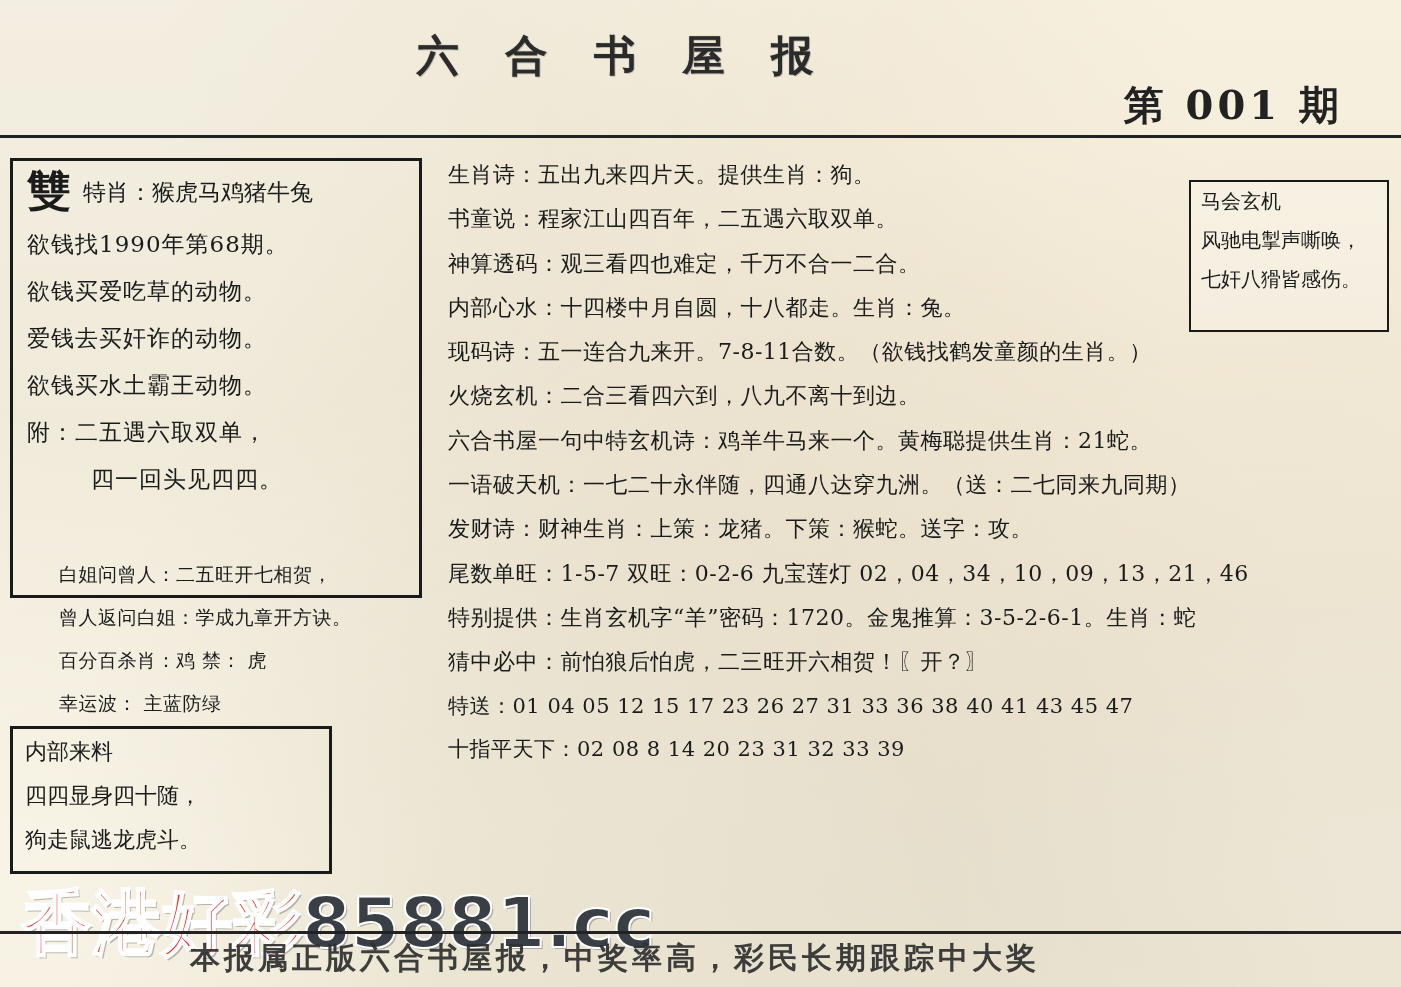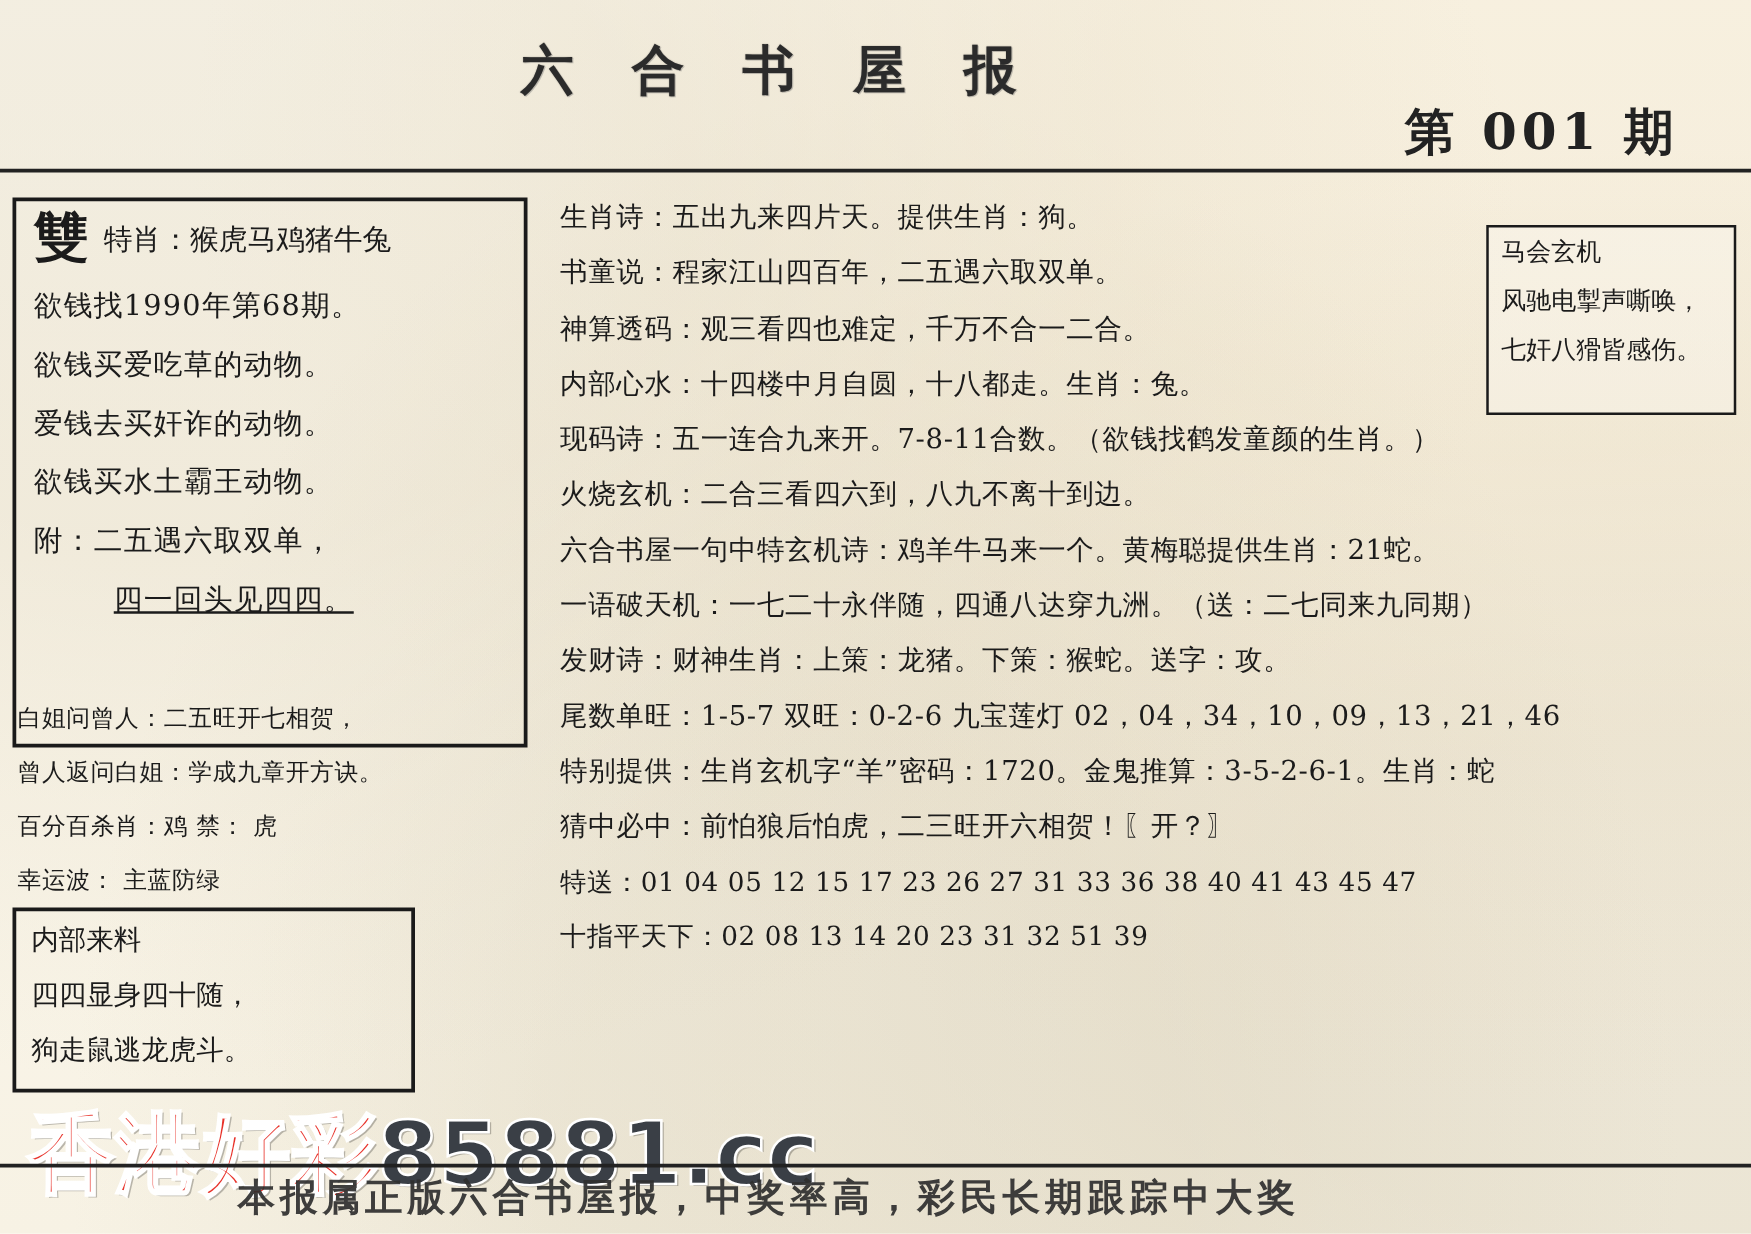--- a/index.html
+++ b/index.html
@@ -56,26 +56,26 @@
     padding:8px 10px 0 14px;
     box-sizing:border-box;
   }
   .shuang{
     font-size:44px;font-weight:bold;line-height:1;
     display:inline-block;vertical-align:-6px;margin-right:12px;
     font-family:"DejaVu Serif","Liberation Serif",serif;
   }
   .left-box .l1{font-size:23px;white-space:nowrap;}
   .left-box .ln{font-size:23px;margin-top:16px;letter-spacing:1px;}
-  .left-box .ln.indent{padding-left:64px;text-decoration:underline;}
+  .left-box .ln.indent{padding-left:64px;}
 
   .left-lines{
     position:absolute;left:14px;top:562px;width:420px;
   }
-  .left-lines div{font-size:19px;margin-bottom:17px;letter-spacing:.5px;}
+  .left-lines div{font-size:19px;margin-bottom:17px;letter-spacing:.5px;margin-left:45px;}
 
   .inner-box{
     position:absolute;left:10px;top:726px;width:322px;height:148px;
     border:3px solid #1a1a1a;
     box-sizing:border-box;padding:8px 10px 0 12px;
   }
   .inner-box div{font-size:22px;margin-bottom:14px;}
 
   
   .body{
@@ -162,21 +162,21 @@
     <p>内部心水：十四楼中月自圆，十八都走。生肖：兔。</p>
     <p>现码诗：五一连合九来开。7-8-11合数。（欲钱找鹤发童颜的生肖。）</p>
     <p>火烧玄机：二合三看四六到，八九不离十到边。</p>
     <p>六合书屋一句中特玄机诗：鸡羊牛马来一个。黄梅聪提供生肖：21蛇。</p>
     <p>一语破天机：一七二十永伴随，四通八达穿九洲。（送：二七同来九同期）</p>
     <p>发财诗：财神生肖：上策：龙猪。下策：猴蛇。送字：攻。</p>
     <p>尾数单旺：1-5-7 双旺：0-2-6 九宝莲灯 02，04，34，10，09，13，21，46</p>
     <p>特别提供：生肖玄机字“羊”密码：1720。金鬼推算：3-5-2-6-1。生肖：蛇</p>
     <p>猜中必中：前怕狼后怕虎，二三旺开六相贺！〖开？〗</p>
     <p class="small">特送：01 04 05 12 15 17 23 26 27 31 33 36 38 40 41 43 45 47</p>
-    <p class="small">十指平天下：02 08 13 14 20 23 31 32 51 39</p>
+    <p class="small">十指平天下：02 08 8 14 20 23 31 32 33 39</p>
   </div>
 
   <div class="mahui">
     <div>马会玄机</div>
     <div>风驰电掣声嘶唤，</div>
     <div>七奸八猾皆感伤。</div>
   </div>
 
   <div class="watermark">
     <span class="wm-red">香港好彩</span><span class="wm-dark">85881.cc</span>

